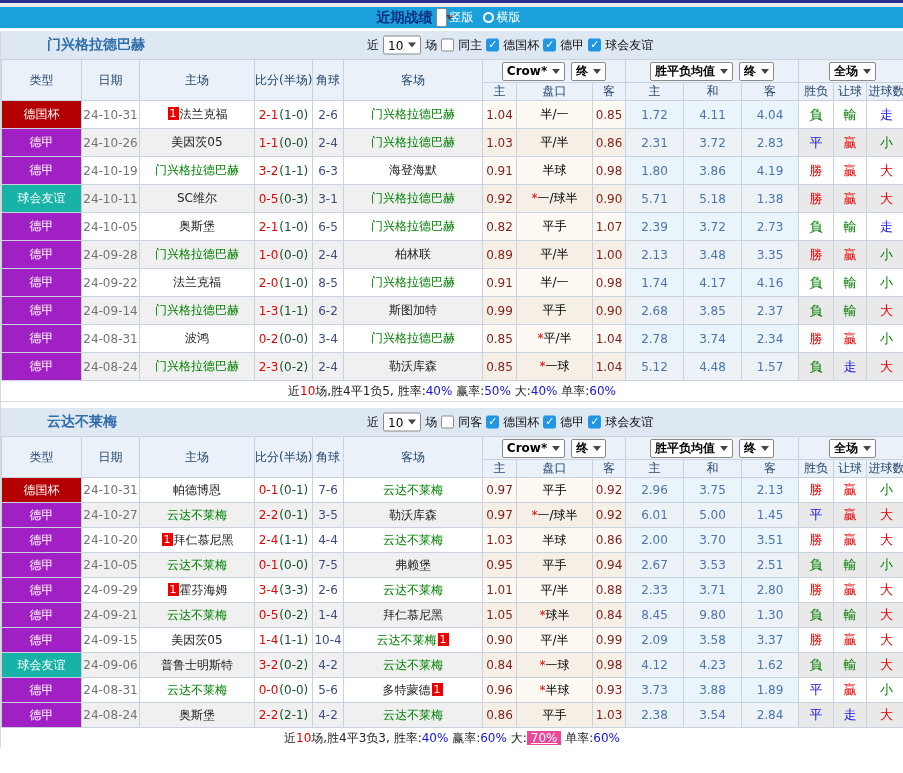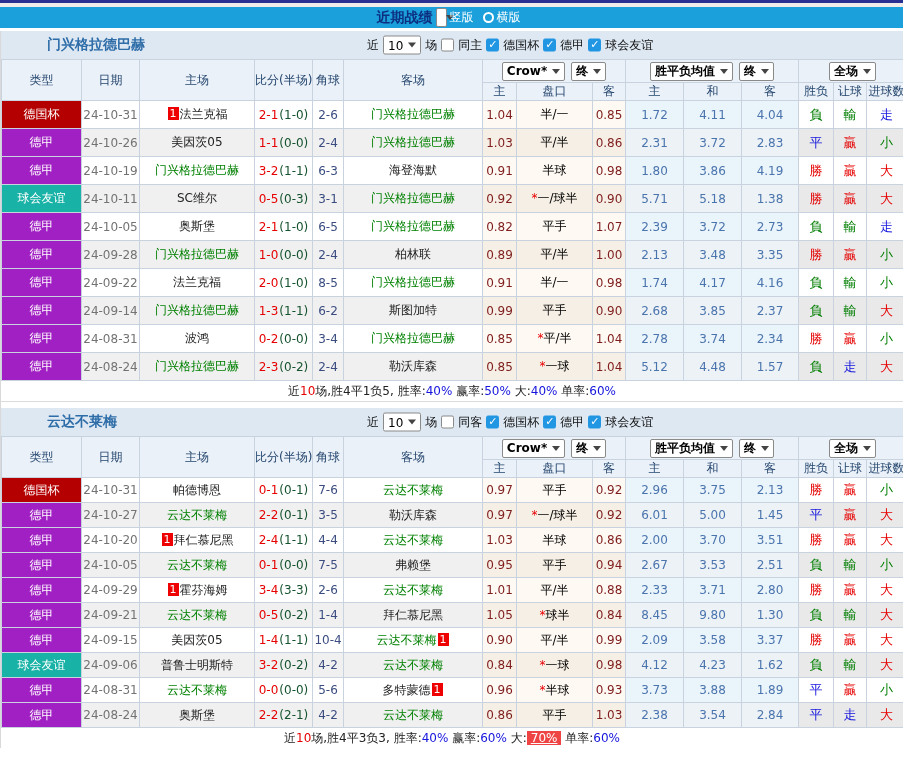--- a/index.html
+++ b/index.html
@@ -72,21 +72,21 @@
   .star { color:#E60000; }
   .c-avg { color:#4A74AD; }
   .c-red { color:#E60000; }
   .c-green { color:#007E00; }
   .c-blue { color:#1414DD; }
   td.c-res { font-size:13px; }
 
   .foot { height:20px; line-height:20px; text-align:center; background:#fff; color:#222; font-size:12px; }
   .foot .cnt { color:#E60000; }
   .foot .pct { color:#1414DD; }
-  .foot .hl { background:#ef4444; color:#fff; padding:0 4px;text-decoration:underline; }
+  .foot .hl { background:#ec4899; color:#fff; padding:0 4px;text-decoration:underline; }
   .sep { height:7px; background:#fff; border-top:1px solid #DCDCDC; }
 </style>
 </head>
 <body>
 
 <div class="top-navy"></div>
 <div class="top-strip"></div>
 <div class="blue-bar">
   <span class="bar-title">近期战绩</span>
   <span class="radio sel"></span>

